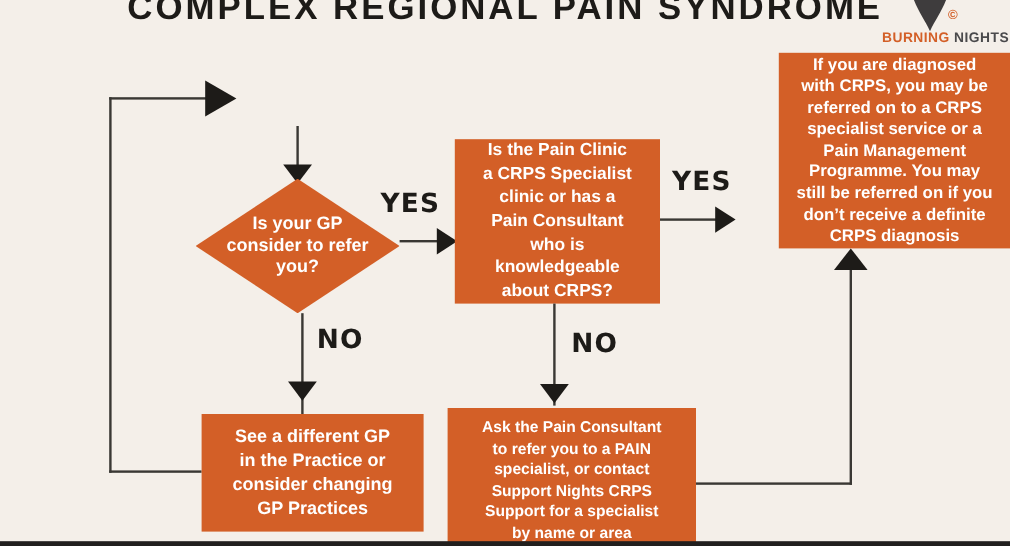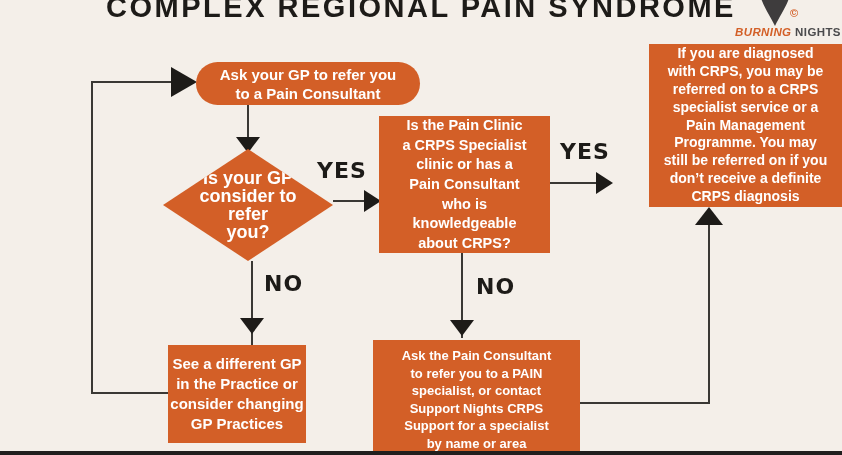--- a/index.html
+++ b/index.html
@@ -13,42 +13,42 @@
     font-size:29px;font-weight:800;letter-spacing:2.5px;
     color:var(--ink,#1D1B18);white-space:nowrap;
   }
   .node{
     position:absolute;background:var(--orange,#D35F27);color:#fff;
     display:flex;flex-direction:column;align-items:center;justify-content:center;
     text-align:center;font-weight:700;
   }
   .pill{left:196px;top:62px;width:224px;height:43px;border-radius:22px;font-size:15px;line-height:19px;}
   .diamond{
-    left:163px;top:149px;width:170px;height:112px;font-size:18px;line-height:18px;
+    left:163px;top:149px;width:170px;height:112px;font-size:15px;line-height:18px;
     clip-path:polygon(50% 0,100% 50%,50% 100%,0 50%);
   }
   .mid-box{left:379px;top:116px;width:171px;height:137px;font-size:14.5px;line-height:19px;justify-content:space-between;}
   .right-box{left:614px;top:44px;width:193px;height:163px;font-size:14px;line-height:17.8px;margin-left:35px;}
-  .bl-box{left:168px;top:345px;width:138px;height:98px;font-size:15px;line-height:20px;}
+  .bl-box{left:168px;top:345px;width:185px;height:98px;font-size:15px;line-height:20px;}
   .bm-box{left:373px;top:340px;width:207px;height:115px;font-size:13px;line-height:17.6px;justify-content:flex-start;padding-top:7px;box-sizing:border-box;}
   .line{position:absolute;background:var(--line,#3A3834);}
   .arrow{position:absolute;width:0;height:0;}
   .arrow.right{border-top:11px solid transparent;border-bottom:11px solid transparent;border-left:17px solid var(--ink,#1D1B18);}
   .arrow.right.big{border-top:15px solid transparent;border-bottom:15px solid transparent;border-left:26px solid var(--ink,#1D1B18);}
   .arrow.down{border-left:12px solid transparent;border-right:12px solid transparent;border-top:16px solid var(--ink,#1D1B18);}
   .arrow.up{border-left:14px solid transparent;border-right:14px solid transparent;border-bottom:18px solid var(--ink,#1D1B18);}
   .edge-label{
     position:absolute;font-size:22px;font-weight:800;letter-spacing:1px;
     color:var(--ink,#1D1B18);font-family:"DejaVu Sans","Liberation Sans",sans-serif;
   }
   .logo{position:absolute;left:735px;top:0;width:100px;height:42px;}
   .logo svg{position:absolute;left:22px;top:-8px;}
   .logo .copy{position:absolute;left:55px;top:7px;color:var(--orange,#D35F27);font-size:11px;font-weight:700;}
   .logo .brand{position:absolute;left:0;top:26px;width:96px;text-align:right;font-size:11.5px;font-weight:700;letter-spacing:.4px;white-space:nowrap;}
-  .logo .brand .b1{color:var(--orange,#D35F27);font-style:italic;}
+  .logo .brand .b1{color:var(--orange,#D35F27);}
   .logo .brand .b2{color:#4A4A4C;text-align:right;}
   .bottom-border{position:absolute;left:0;top:451px;width:842px;height:4px;background:#211F1E;}
 </style>
 </head>
 <body>
 
 <div id="canvas">
 
   <div class="title">COMPLEX REGIONAL PAIN SYNDROME</div>
 
@@ -61,24 +61,20 @@
       <span class="b1">BURNING</span>
       <span class="b2"> NIGHTS</span>
     </div>
   </div>
 
   <div class="line" style="left:91px;top:81px;width:2px;height:313px;"></div>
   <div class="line" style="left:91px;top:81px;width:81px;height:2px;"></div>
   <div class="arrow right big" style="left:171px;top:67px;"></div>
   <div class="line" style="left:91px;top:392px;width:77px;height:2px;"></div>
 
-  <div class="node pill">
-      <div>Ask your GP to refer you</div>
-      <div>to  a Pain Consultant</div>
-    </div>
 
   <div class="line" style="left:247px;top:105px;width:2px;height:37px;"></div>
   <div class="arrow down" style="left:236px;top:137px;"></div>
 
   <div class="node diamond">
     <div style="padding:0 24px;">
         <div>Is your GP</div>
         <div>consider to refer</div>
         <div>you?</div>
       </div>

